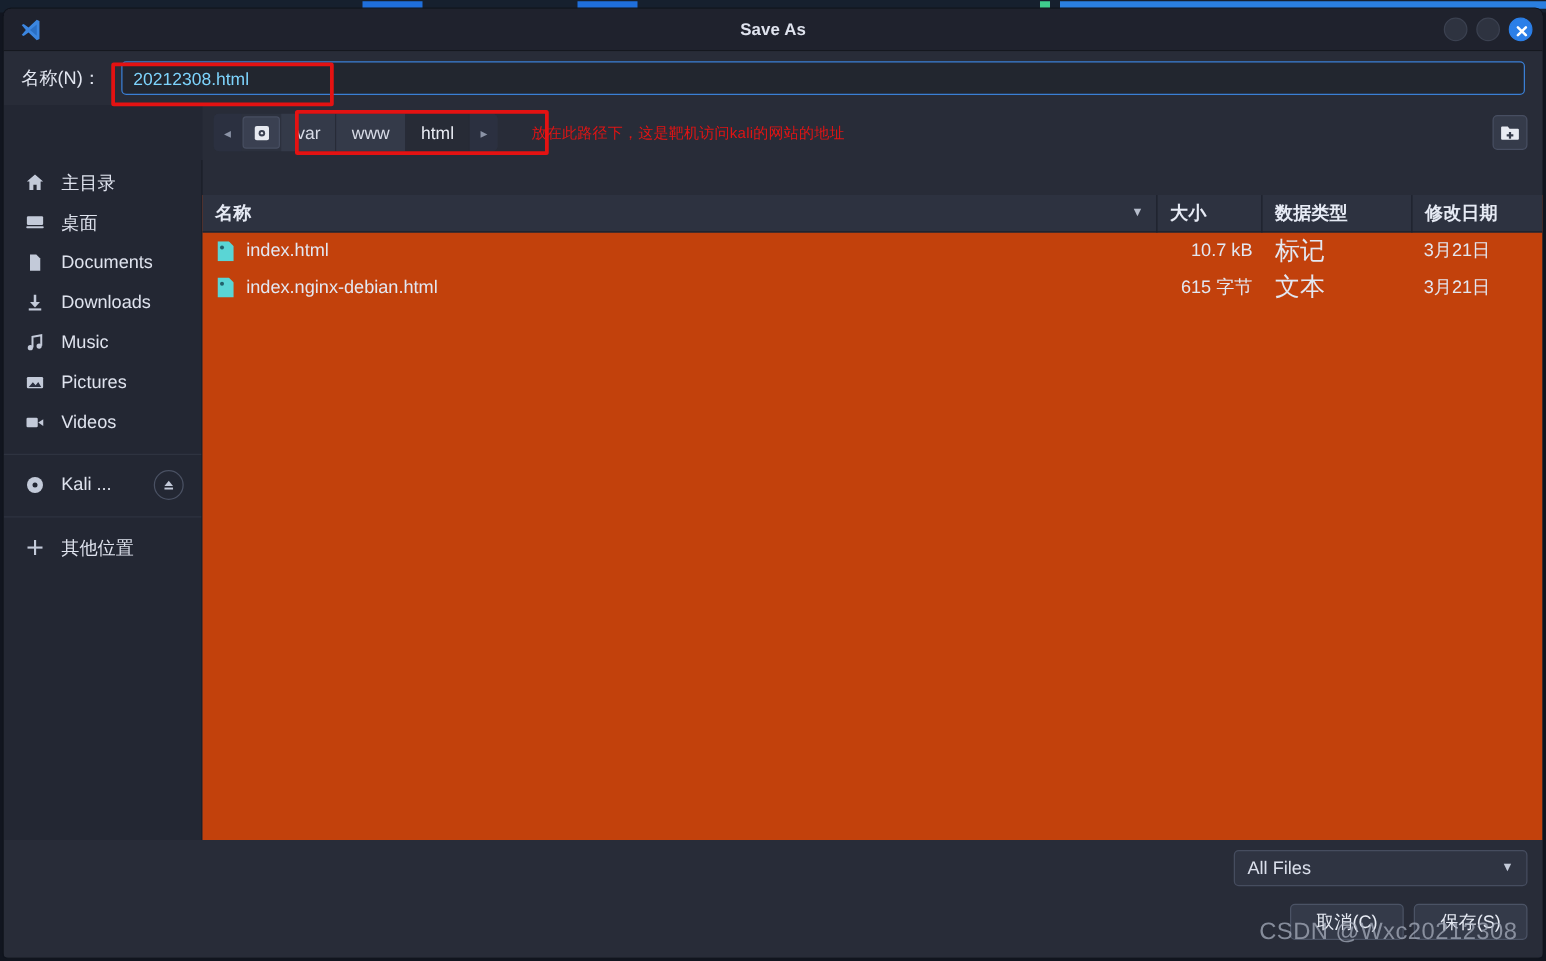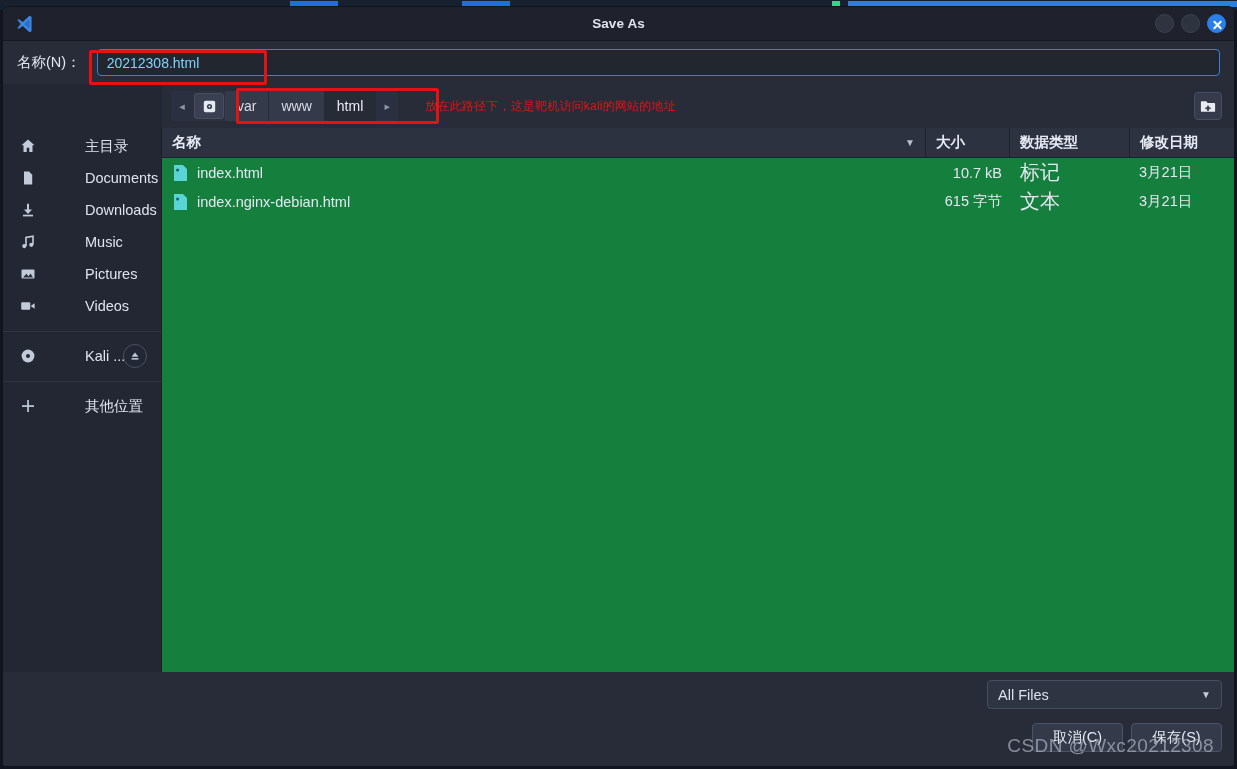--- a/index.html
+++ b/index.html
@@ -130,33 +130,32 @@
 
   #sidebar {
     width: 159px; flex: 0 0 159px; background: #232733;
     border-right: 1px solid #1b1f29;
     padding-top: 2px;
   }
   .side-item {
     display: flex; align-items: center; height: 32px;
     padding-left: 14px; color: #dfe3ee; font-size: 14.5px;
     position: relative;
-    gap: 36px;
   }
   .side-ico { width: 22px; flex: 0 0 22px; display:flex; align-items:center; justify-content:center; color:#b9c0cf; }
   .side-label { margin-left: 10px; white-space: nowrap; overflow: hidden; }
   .side-sep { height: 1px; background: #2e3340; margin: 9px 0 8px 0; }
   .eject-btn {
     position: absolute; right: 14px; top: 4px;
     width: 24px; height: 24px; border-radius: 50%;
     border: 1px solid #4a5163; display:flex; align-items:center; justify-content:center;
   }
 
   
-  #filepane { flex: 1; background: #15803d; display: flex; flex-direction: column; min-width:0; }
+  #filepane { flex: 1; background: #c2410c; display: flex; flex-direction: column; min-width:0;margin-top:28px; }
   #col-head {
     display: flex; height: 30px; flex: 0 0 30px;
     background: #2d3240; border-bottom: 1px solid #1d212b;
     align-items: center;
   }
   .col {
     font-size: 14.5px; font-weight: bold; color: #e6eaf4;
     height: 30px; display: flex; align-items: center;
     border-right: 1px solid #1d212b; padding: 0 10px;
   }
@@ -269,20 +268,29 @@
 
       <div class="side-item">
         <span class="side-ico">
           <svg width="16" height="16" viewBox="0 0 16 16">
               <path d="M8 1.6 1.5 7.2h2V14h3.2V9.8h2.6V14h3.2V7.2h2z" fill="#c3cad9"></path>
             </svg>
         </span>
         <span class="side-label">主目录</span>
       </div>
 
+      <div class="side-item">
+        <span class="side-ico">
+          <svg width="16" height="16" viewBox="0 0 16 16">
+              <rect x="1.5" y="3" width="13" height="7" rx="1" fill="#c3cad9"></rect>
+              <rect x="1" y="11" width="14" height="1.6" rx=".8" fill="#c3cad9"></rect>
+            </svg>
+        </span>
+        <span class="side-label">桌面</span>
+      </div>
 
       <div class="side-item">
         <span class="side-ico">
           <svg width="16" height="16" viewBox="0 0 16 16">
               <path d="M4 1.5h5l3.2 3.2v9.8H4z" fill="#c3cad9"></path>
             </svg>
         </span>
         <span class="side-label">Documents</span>
       </div>
 

